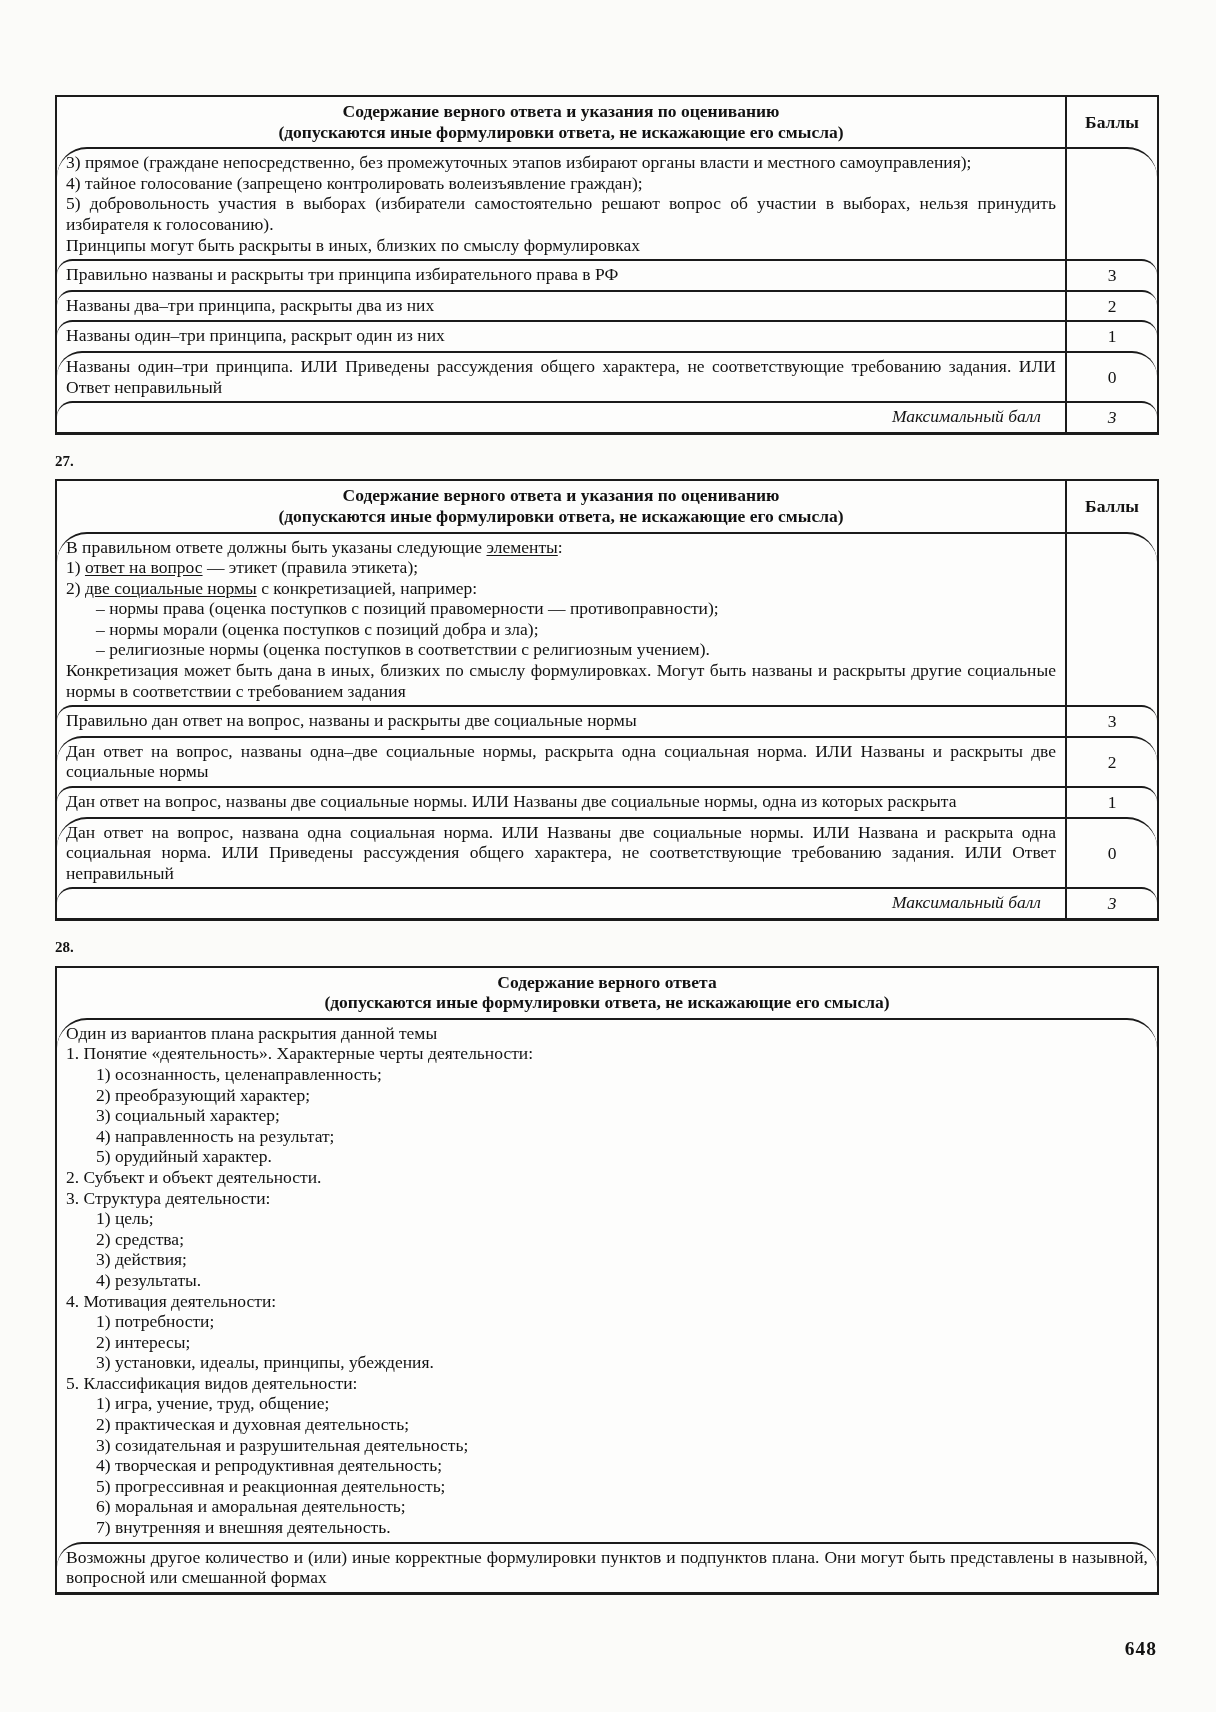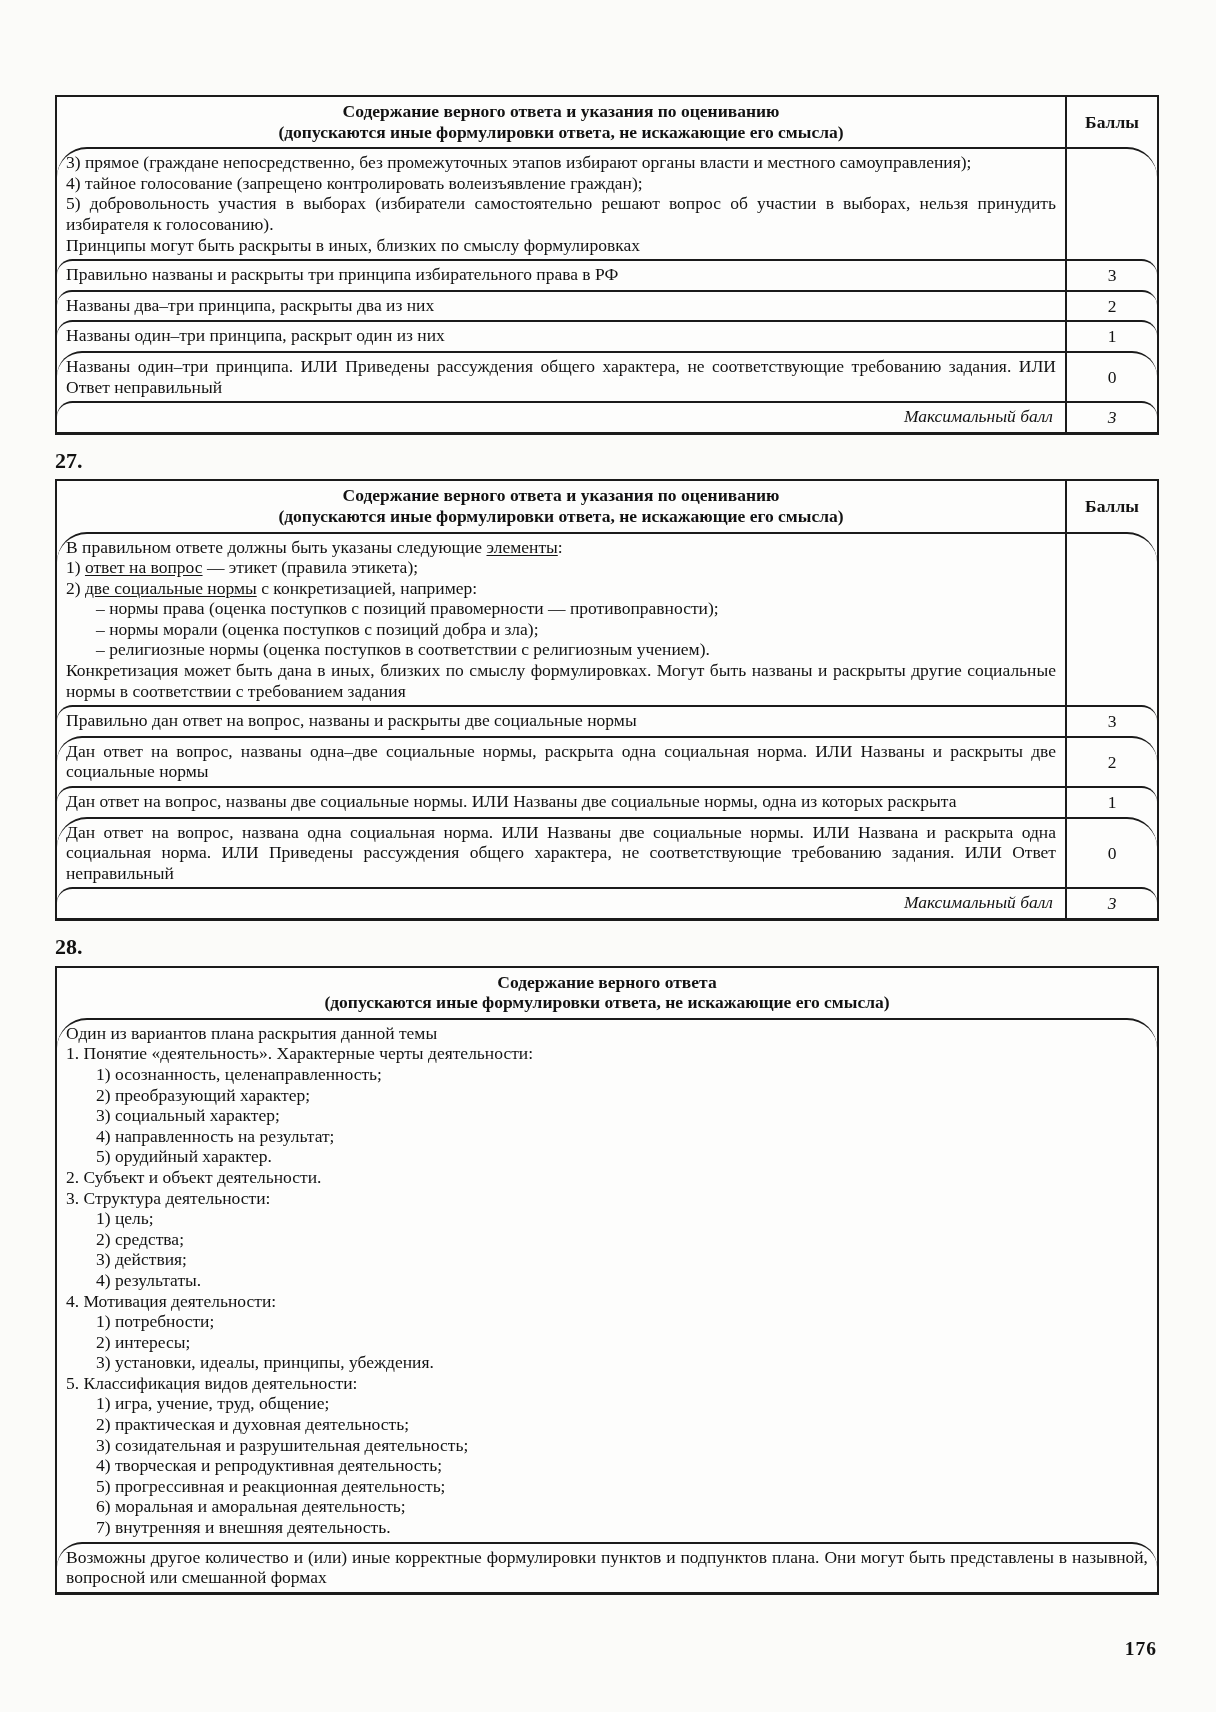--- a/index.html
+++ b/index.html
@@ -41,27 +41,27 @@
     text-align:center;font-weight:bold;
     padding-top:4px;padding-bottom:5px;
   }
   .header-row .score-cell{font-weight:bold;}
   .tbl p{margin:0;text-align:justify;}
   .tbl .ctr{text-align:center;}
   .ind1{padding-left:30px;}
   .u{text-decoration:underline;text-underline-offset:2px;}
   .max-row .content-cell{
     text-align:right;font-style:italic;
-    padding-right:12px;
+    padding-right:24px;
   }
   .max-row .content-cell p{text-align:right;}
   .max-row .score-cell{font-style:italic;}
 
   .q-label{
-    font-weight:bold;font-size:22px;
+    font-weight:bold;font-size:15px;
     margin:16px 0 8px 0;
   }
   .t1-offset{padding-top:95px;}
   .page-number{
     margin-top:44px;
     text-align:right;
     font-weight:bold;font-size:19.5px;
     letter-spacing:1px;
   }
 </style>
@@ -212,15 +212,15 @@
           <p class="ind1">7) внутренняя и внешняя деятельность.</p>
         </div>
       </div>
       <div class="row">
         <div class="cell content-cell">
           <p>Возможны другое количество и (или) иные корректные формулировки пунктов и подпунктов плана. Они могут быть представлены в назывной, вопросной или смешанной формах</p>
         </div>
       </div>
     </div>
 
-    <div class="page-number">176</div>
+    <div class="page-number">648</div>
   </div>
 </div>
 
 </body></html>

